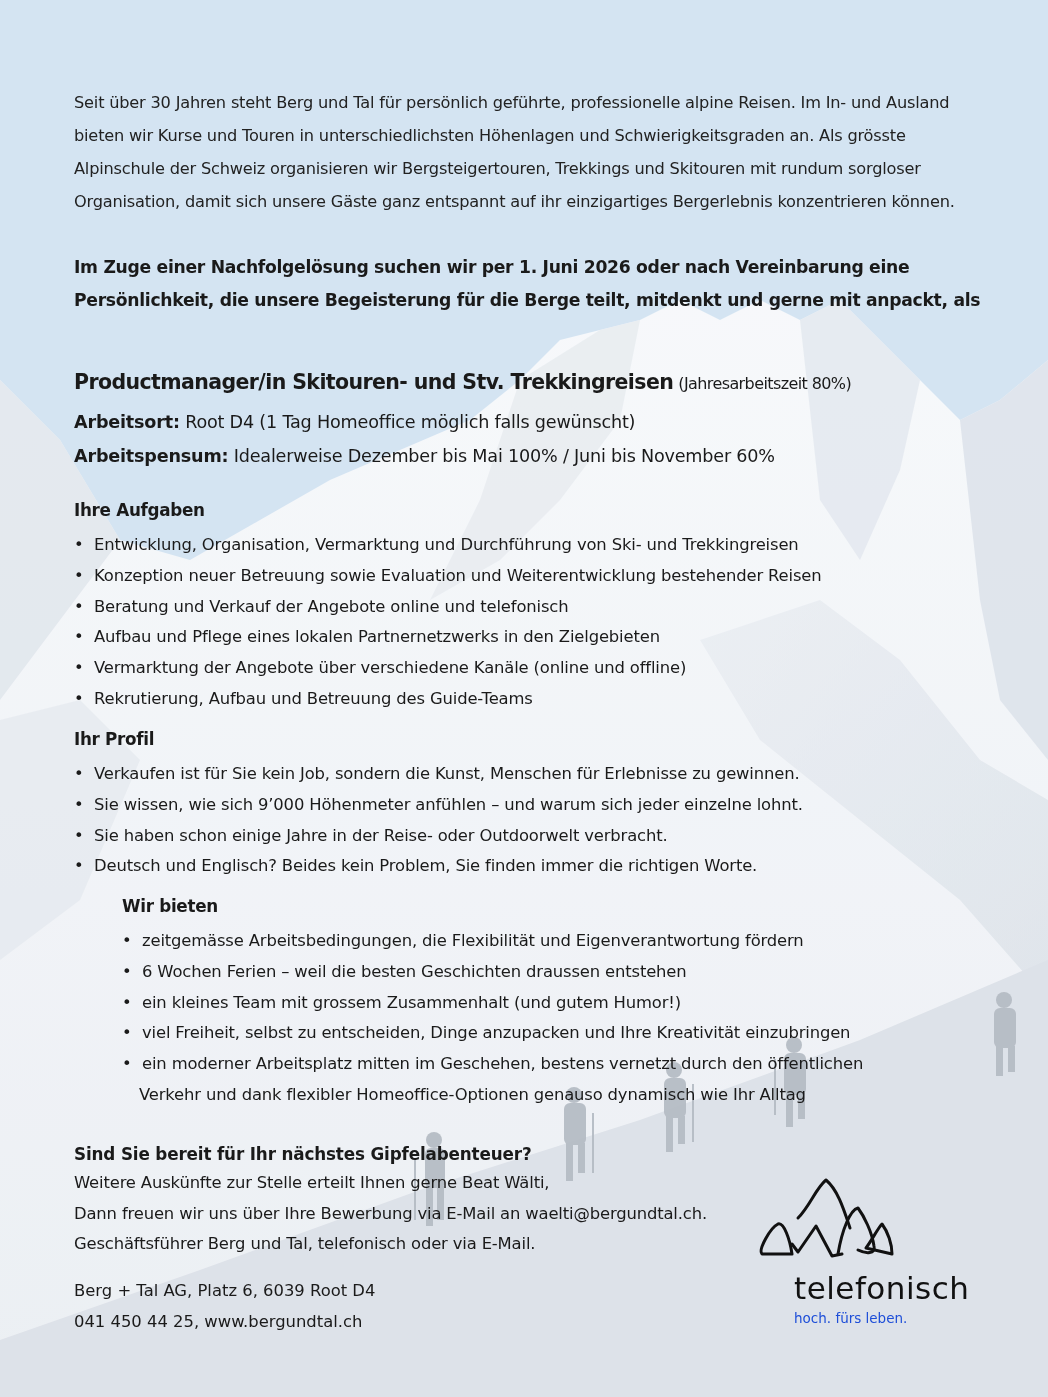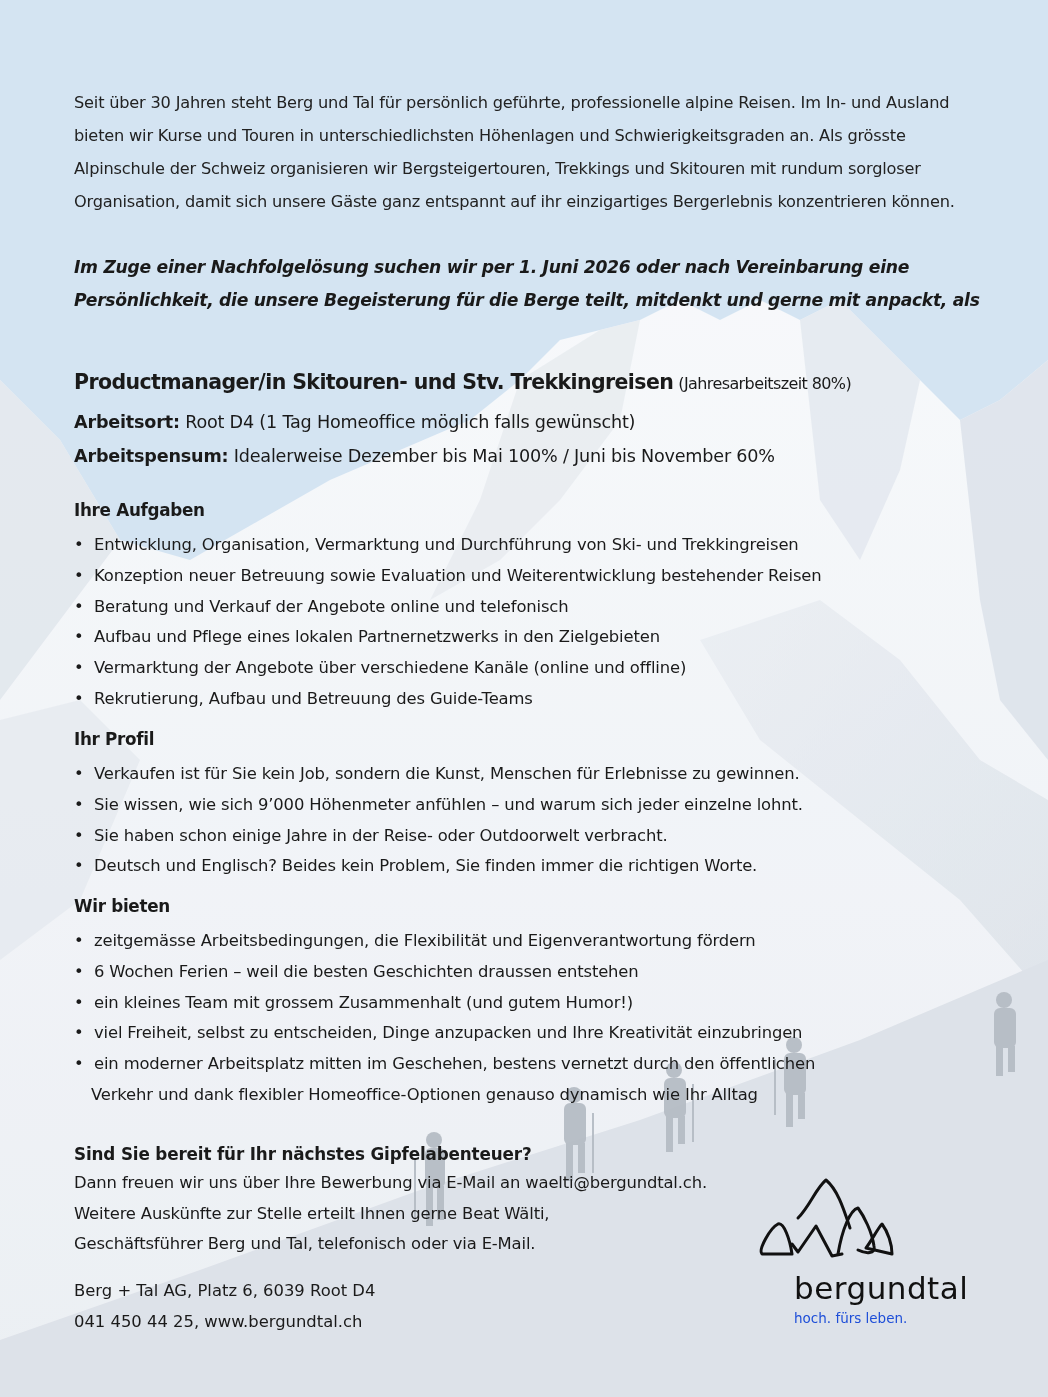--- a/index.html
+++ b/index.html
@@ -4,21 +4,21 @@
 <style>
   html, body { margin: 0; padding: 0; }
   body {
     width: 1048px; height: 1397px; overflow: hidden; position: relative;
     font-family: "DejaVu Sans", sans-serif; color: #1a1a1a;
     background: #cfe1f1;
   }
   .bg { position: absolute; inset: 0; z-index: 0; }
   .content { position: absolute; left: 74px; top: 0; width: 910px; z-index: 1; }
   .intro { position: absolute; top: 70px; font-size: 16.2px; line-height: 33px; letter-spacing: -0.2px; color: #222; width: 910px; }
-  .lead { position: absolute; top: 234px; font-size: 17.2px; font-weight: bold; line-height: 33px; letter-spacing: -0.3px; width: 910px; font-style: italic; }
+  .lead { position: absolute; top: 234px; font-size: 17.2px; font-weight: bold; line-height: 33px; letter-spacing: -0.3px; width: 910px; }
   .job-title { position: absolute; top: 370px; white-space: nowrap; }
   .job-title .main { font-size: 20.5px; font-weight: bold; letter-spacing: -0.6px; text-align: center; }
   .job-title .sub { font-size: 16px; letter-spacing: -0.6px; }
   .info { position: absolute; font-size: 17.6px; white-space: nowrap; letter-spacing: -0.2px; }
   .info b { font-weight: bold; }
   .sec { position: absolute; width: 920px; }
   .sec h3 { margin: 0 0 6px 0; font-size: 16.8px; font-weight: bold; letter-spacing: -0.3px; height: 24px; }
   .sec ul { list-style: none; margin: 0; padding: 0; }
   .sec li { font-size: 16.4px; line-height: 30.8px; white-space: nowrap; letter-spacing: -0.15px; position: relative; padding-left: 20px; }
   .sec li .bullet { position: absolute; left: 0; top: 0; }
@@ -129,49 +129,49 @@
   <div class="sec" style="top:729px;">
     <h3>Ihr Profil</h3>
     <ul>
       <li><span class="bullet">•</span><span>Verkaufen ist für Sie kein Job, sondern die Kunst, Menschen für Erlebnisse zu gewinnen.</span></li>
       <li><span class="bullet">•</span><span>Sie wissen, wie sich 9’000 Höhenmeter anfühlen – und warum sich jeder einzelne lohnt.</span></li>
       <li><span class="bullet">•</span><span>Sie haben schon einige Jahre in der Reise- oder Outdoorwelt verbracht.</span></li>
       <li><span class="bullet">•</span><span>Deutsch und Englisch? Beides kein Problem, Sie finden immer die richtigen Worte.</span></li>
     </ul>
   </div>
 
-  <div class="sec" style="top:896px;">
+  <div class="sec" style="top:896px;margin-left:48px;">
     <h3>Wir bieten</h3>
     <ul>
       <li><span class="bullet">•</span><span>zeitgemässe Arbeitsbedingungen, die Flexibilität und Eigenverantwortung fördern</span></li>
       <li><span class="bullet">•</span><span>6 Wochen Ferien – weil die besten Geschichten draussen entstehen</span></li>
       <li><span class="bullet">•</span><span>ein kleines Team mit grossem Zusammenhalt (und gutem Humor!)</span></li>
       <li><span class="bullet">•</span><span>viel Freiheit, selbst zu entscheiden, Dinge anzupacken und Ihre Kreativität einzubringen</span></li>
       <li><span class="bullet">•</span><span>ein moderner Arbeitsplatz mitten im Geschehen, bestens vernetzt durch den öffentlichen</span><span class="cont">Verkehr und dank flexibler Homeoffice-Optionen genauso dynamisch wie Ihr Alltag</span></li>
     </ul>
   </div>
 
   <div class="cta">
     <h3>Sind Sie bereit für Ihr nächstes Gipfelabenteuer?</h3>
+    <div>Weitere Auskünfte zur Stelle erteilt Ihnen gerne Beat Wälti,</div>
     <div>Dann freuen wir uns über Ihre Bewerbung via E-Mail an waelti@bergundtal.ch.</div>
-    <div>Weitere Auskünfte zur Stelle erteilt Ihnen gerne Beat Wälti,</div>
     <div>Geschäftsführer Berg und Tal, telefonisch oder via E-Mail.</div>
   </div>
 
   <div class="addr">
     <div>Berg + Tal AG,  Platz 6, 6039 Root D4</div>
     <div>041 450 44 25, www.bergundtal.ch</div>
   </div>
 </div>
 
 <div class="logo">
   <svg width="160" height="100" viewBox="0 0 160 100" xmlns="http://www.w3.org/2000/svg" style="position:absolute;left:0;top:0;">
     <g fill="none" stroke="#111" stroke-width="3" stroke-linecap="round" stroke-linejoin="round">
       <path d="M8 84 C4 80 16 58 24 54 C30 52 36 70 38 84 Z"></path>
       <path d="M38 74 L44 82 L62 56 L78 86 L88 84"></path>
       <path d="M44 48 C56 36 62 18 72 10 C84 20 90 40 96 58"></path>
       <path d="M84 84 C88 60 96 40 104 38 C110 46 118 62 120 76 C122 84 112 84 104 80"></path>
       <path d="M112 78 C118 70 124 58 128 54 C134 62 138 74 138 84 Z"></path>
     </g>
   </svg>
-  <div class="name">bergundtal</div>
+  <div class="name">telefonisch</div>
   <div class="tagline">hoch. fürs leben.</div>
 </div>
 
 </body></html>

